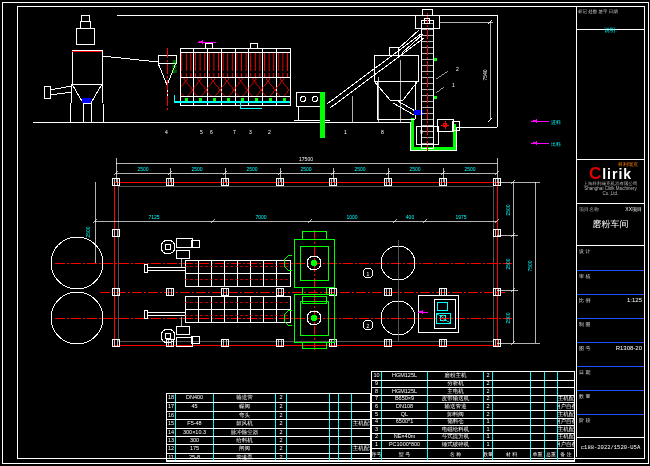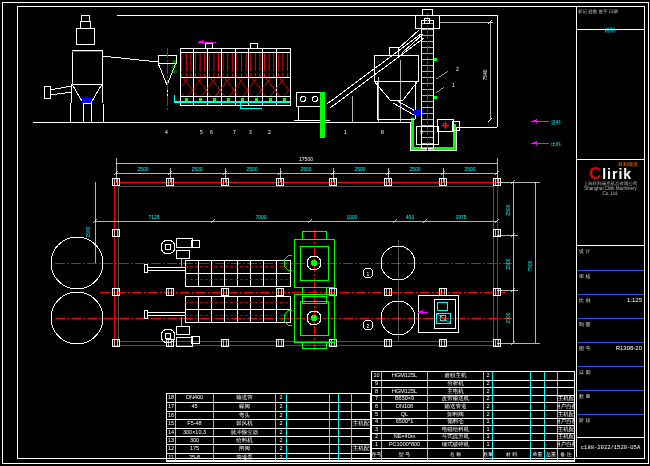--- a/index.html
+++ b/index.html
@@ -445,20 +445,27 @@
         <div></div>
         <div></div>
       </div>
   </div>
   <div class="cell" id="tb-logo">
     <div class="cn">科利瑞克</div>
     <div class="brand"><span class="c">C</span><span>lirik</span></div>
     <div class="co">上海科利瑞克机器有限公司</div>
     <div class="co">Shanghai Clirik Machinery Co.,Ltd.</div>
   </div>
+  <div class="cell" id="tb-proj">
+    <div class="r1">
+      <span class="lab">项目名称</span>
+      <span>XX项目</span>
+    </div>
+    <div class="big">磨粉车间</div>
+  </div>
   <div class="cell" id="tb-rows">
 
   <div class="trow">
       <span class="lab">设 计</span>
       <span class="val"></span>
     </div>
       <div class="trow">
       <span class="lab">审 核</span>
       <span class="val"></span>
     </div>

